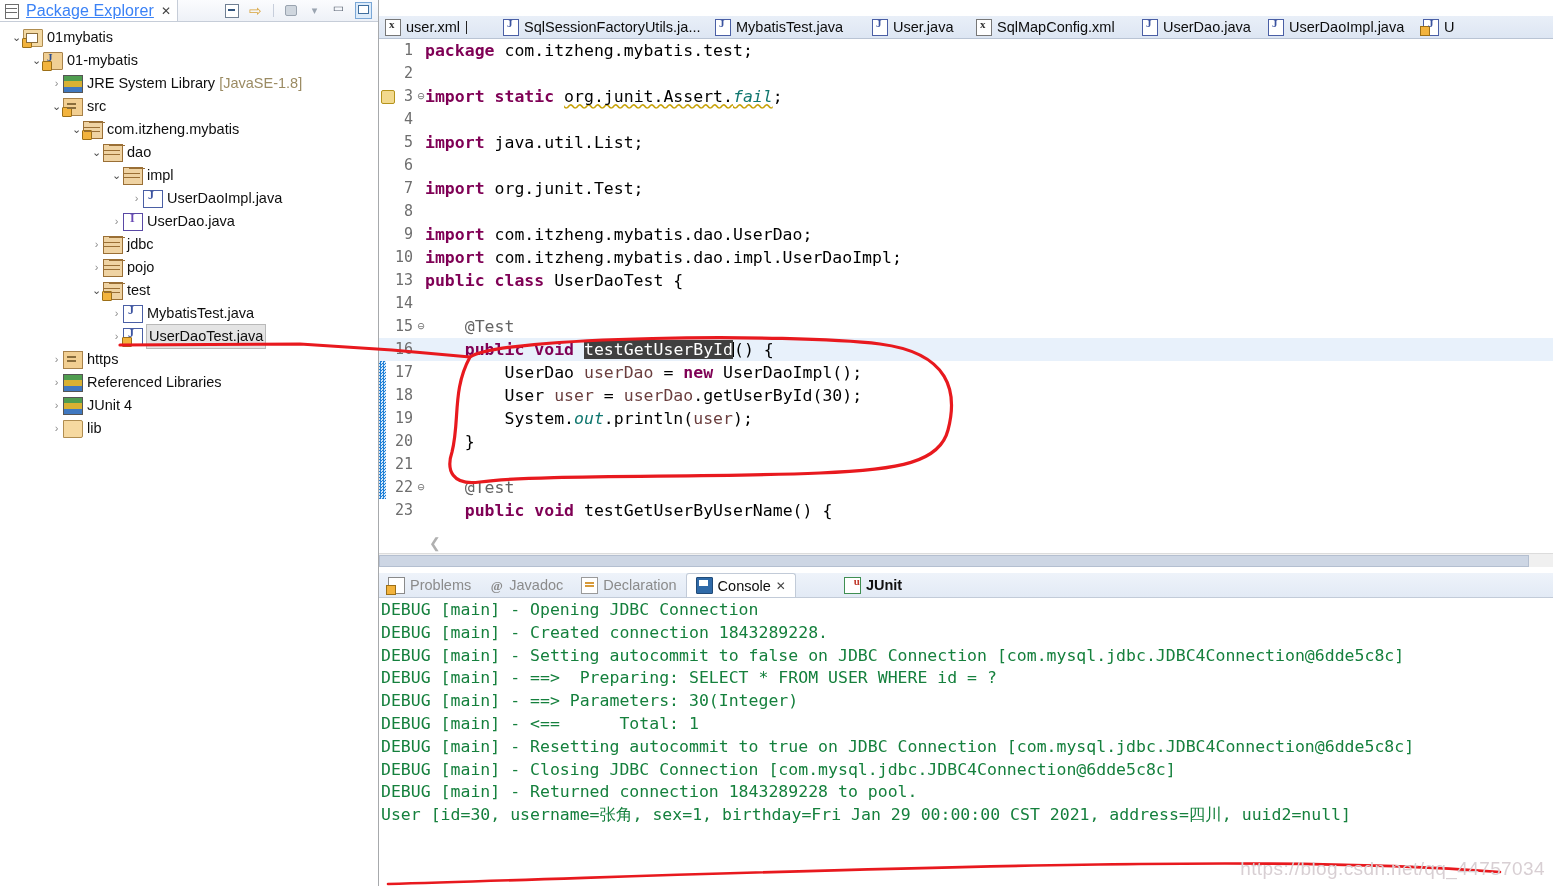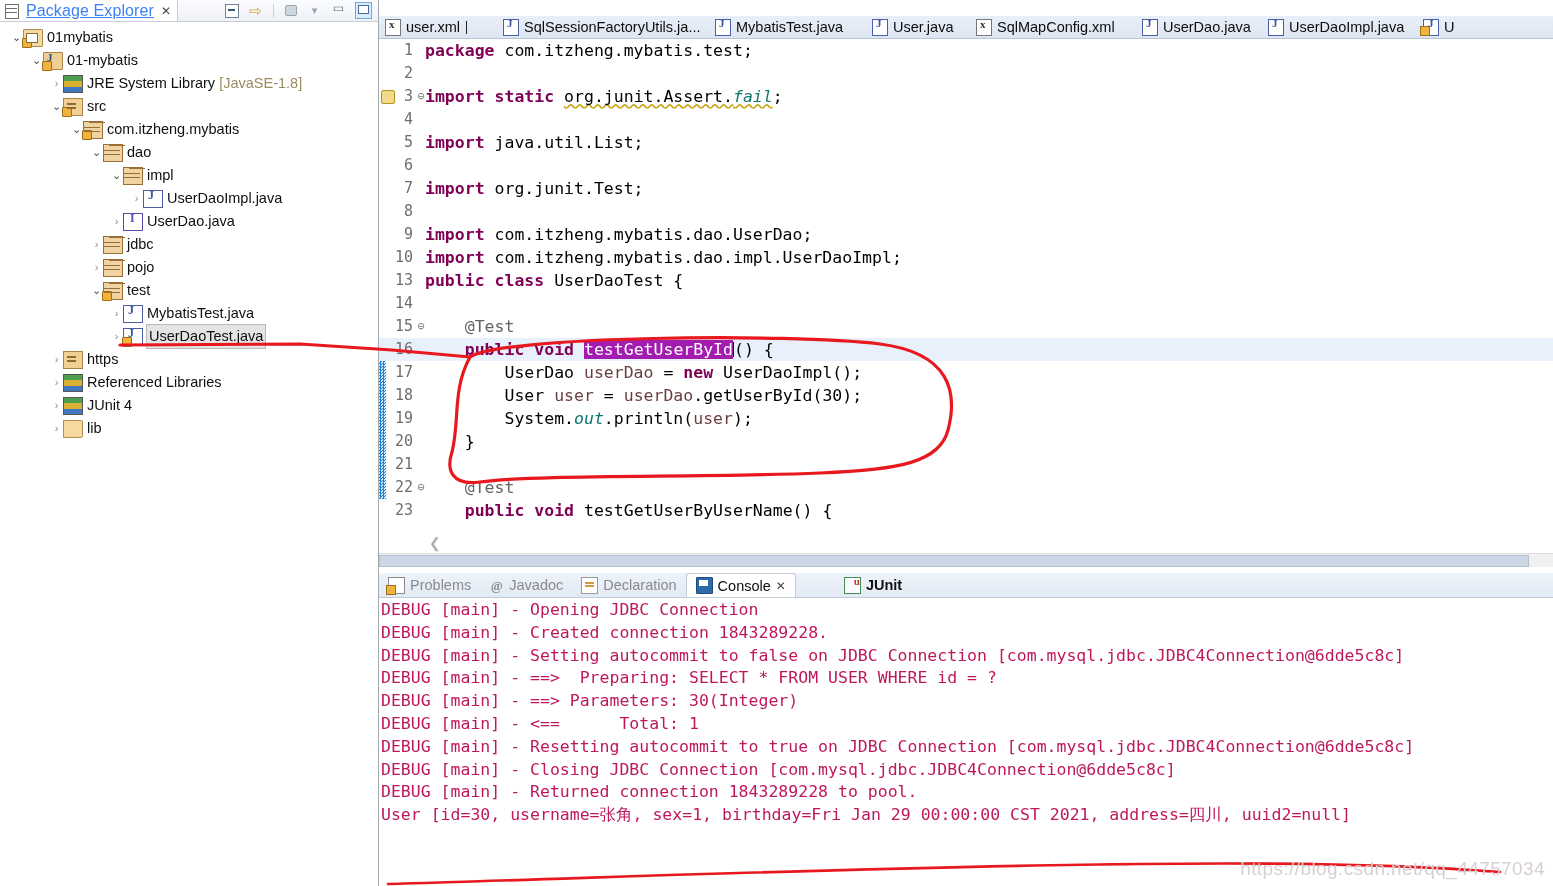--- a/index.html
+++ b/index.html
@@ -112,21 +112,21 @@
     position:absolute;left:0;top:0;width:34px;text-align:right;
     color:#6e6e6e;font-size:15px;font-family:"DejaVu Sans Mono",monospace;
   }
   .fold{position:absolute;left:36px;top:0;width:12px;text-align:center;color:#7b7b7b;font-size:12px;}
   .src{position:absolute;left:46px;top:0;}
   .kw{color:#7f0055;font-weight:bold;}
   .ann{color:#646464;}
   .stat{color:#0f766e;font-style:italic;}
   .loc{color:#6a3e3e;}
   .sq{ text-decoration: underline wavy #c7a20a; text-decoration-skip-ink:none;}
-  .sel{background:#a21caf;color:#fff;margin-top:44px;}
+  .sel{background:#404040;color:#fff;margin-top:44px;}
   .cursor{display:inline-block;width:1px;height:15px;background:#000;vertical-align:-2px;}
   .warn-gut{position:absolute;left:2px;top:5px;width:12px;height:12px;background:#f2d98d;border:1px solid #b5931c;border-radius:2px;}
 
   .hscroll-edit{
     position:absolute;left:0;bottom:0;right:0;height:13px;
     background:#f0f0f0;border-top:1px solid #dcdcdc;
   }
   .hscroll-edit .thumb{position:absolute;left:0;top:1px;height:10px;width:1148px;background:#cdd6e4;border:1px solid #b4bfd0;}
   .scroll-left-ico{position:absolute;left:50px;bottom:16px;color:#b0b0b0;font-size:14px;}
 
@@ -156,21 +156,21 @@
   .ico-junit:after{content:"u";position:absolute;right:0px;top:-3px;font:bold 11px "Liberation Serif",serif;color:#c0392b;}
 
   .cterm{
     height:23px;line-height:23px;padding-left:2px;
     font-size:14.5px;color:#111;white-space:nowrap;
     border-bottom:1px solid #e9e9e9;
   }
   .clog{
     padding:1px 0 0 2px;
     font-family:"DejaVu Sans Mono","Liberation Mono",monospace;
-    font-size:16.5px;line-height:22.8px;color:#be185d;white-space:pre;
+    font-size:16.5px;line-height:22.8px;color:#15803d;white-space:pre;
   }
   .clog .row{height:22.8px;}
 
   
   #annotation-overlay{position:absolute;inset:0;pointer-events:none;}
   .wm{
     position:absolute;right:8px;bottom:6px;
     font-size:19px;color:#d8cfd3;letter-spacing:.4px;
     font-family:"Liberation Sans",sans-serif;
   }

